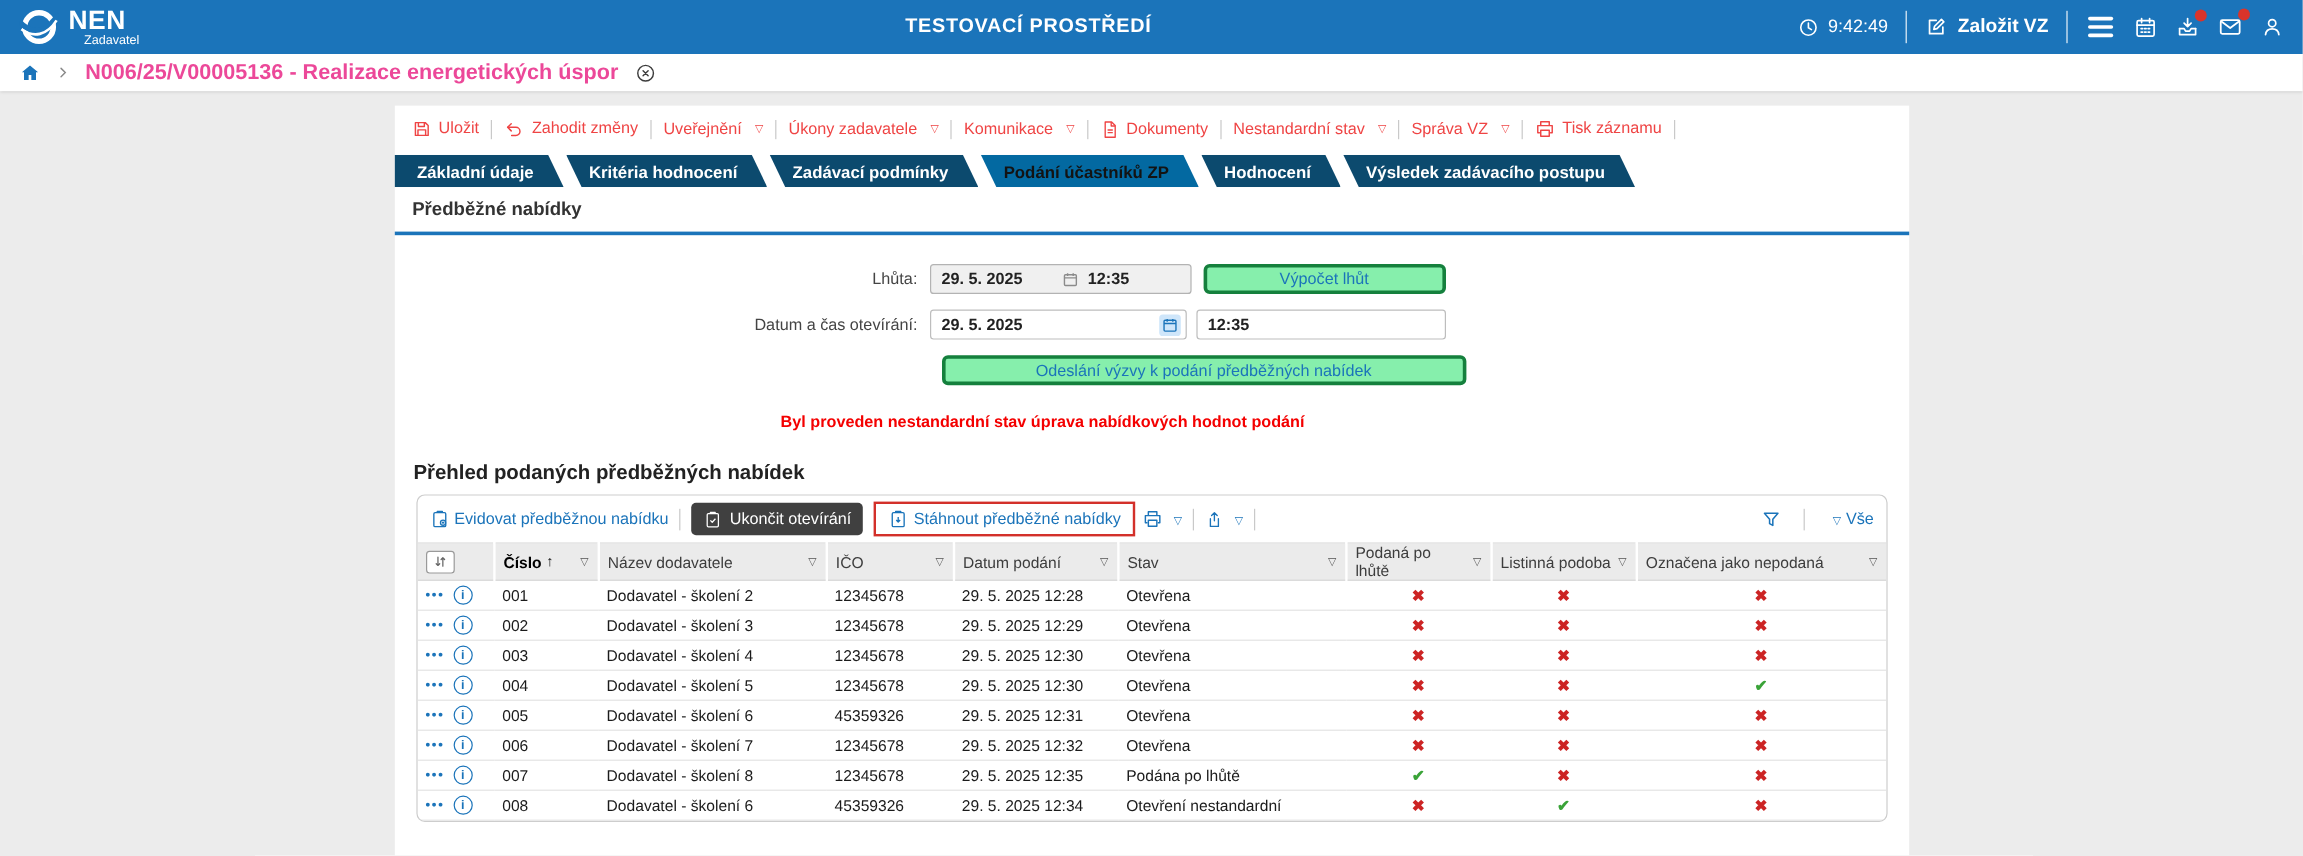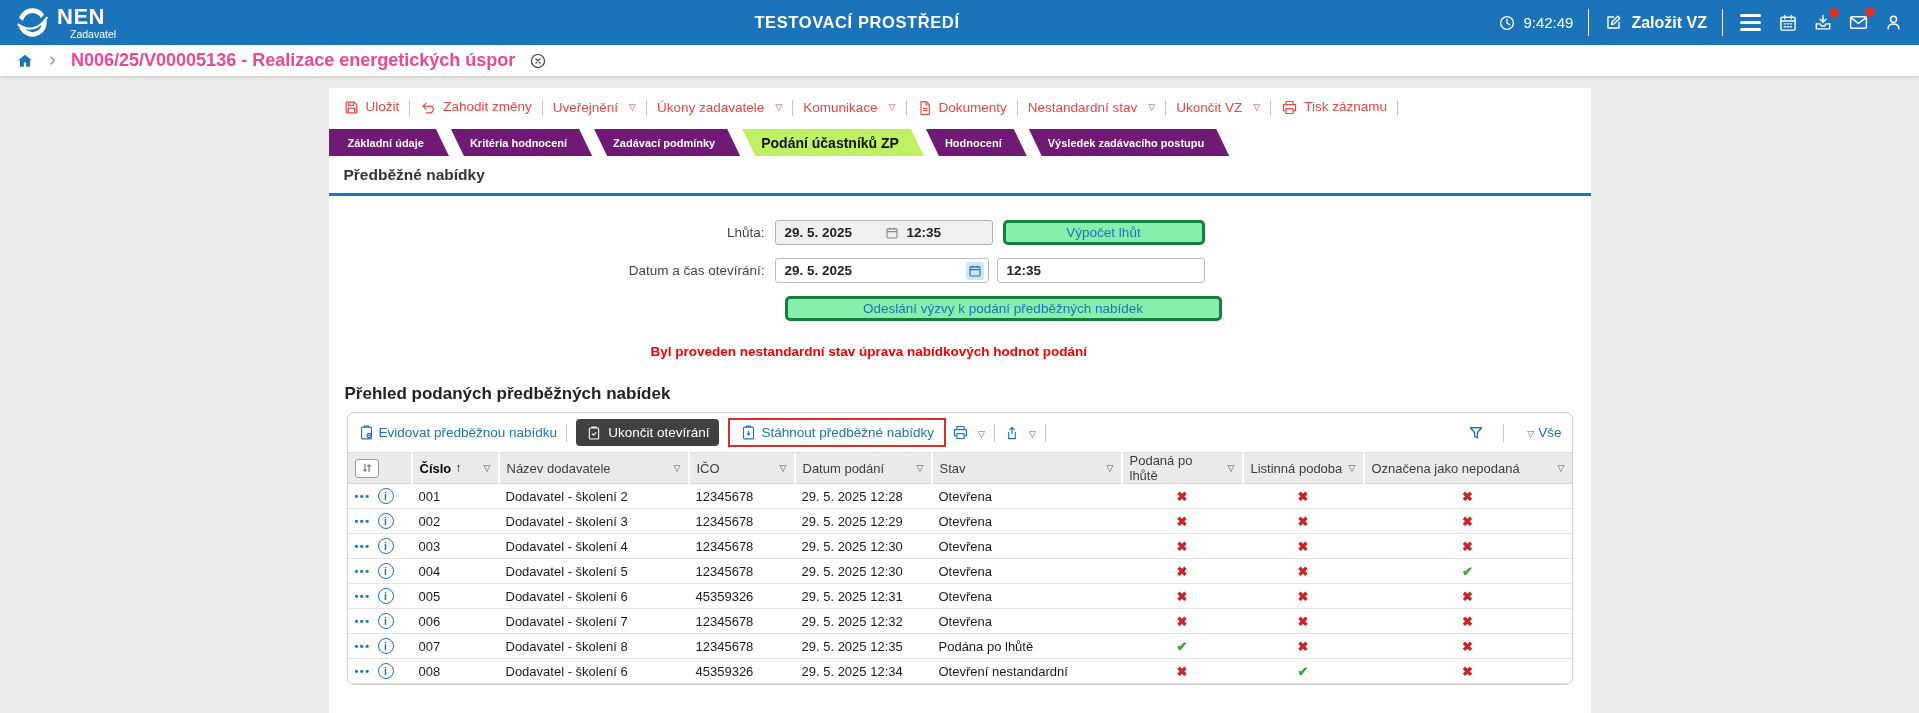--- a/index.html
+++ b/index.html
@@ -36,24 +36,24 @@
   .card{width:1262px;height:625px;margin:0 auto;background:#fff}
 
   
   .record-toolbar{display:flex;align-items:center;padding:11px 14px 0;font-size:13.5px;color:#1b74ba;white-space:nowrap}
   .tlink{display:inline-flex;align-items:flex-start;gap:6px;color:#ef4444;cursor:pointer}
   .tcaret{font-size:9px;margin-left:5px;margin-top:2px}
   .tsep{width:1px;height:16px;background:#c9c9c9;margin:0 10px}
 
   
   .tabs{display:flex;margin-top:13px}
-  .tab{height:27px;display:flex;align-items:center;background:#701a75;color:#fff;font-weight:bold;font-size:11px;padding:0 25px 0 19px;margin-right:2px;cursor:pointer;white-space:nowrap;
+  .tab{height:27px;display:flex;align-items:center;background:#0c4a6e;color:#fff;font-weight:bold;font-size:14px;padding:0 25px 0 19px;margin-right:2px;cursor:pointer;white-space:nowrap;
        clip-path:polygon(0 0,calc(100% - 13px) 0,100% 100%,13px 100%)}
   .tab:first-child{clip-path:polygon(0 0,calc(100% - 13px) 0,100% 100%,0 100%)}
-  .tab.active{background:#bef264;color:#131313;font-size:14px}
+  .tab.active{background:#0369a1;color:#131313;font-size:14px}
 
   .section-title{font-size:15.5px;font-weight:bold;color:#333;padding:10px 15px 9px;border-bottom:3px solid #1b74ba}
 
   
   .form{padding-top:24px;font-size:13.5px}
   .frow{display:flex;align-items:center;margin-bottom:13px}
   .flabel{width:446px;text-align:right;padding-right:10px;color:#444}
   .ro-field{width:218px;height:25px;background:#f0f0f0;border:1px solid #b3b3b3;border-radius:3px;display:flex;align-items:center;padding:0 9px;font-weight:bold;color:#222}
   .ro-field .date{width:100px}
   .ro-field .cal-gray{color:#8b8b8b;margin-right:8px}
@@ -236,21 +236,21 @@
       </span>
           <span>Dokumenty</span>
     </span>
     <span class="tsep"></span>
     <span class="tlink">
       <span>Nestandardní stav</span>
           <span class="tcaret">▽</span>
     </span>
     <span class="tsep"></span>
     <span class="tlink">
-      <span>Ukončit VZ</span>
+      <span>Správa VZ</span>
           <span class="tcaret">▽</span>
     </span>
     <span class="tsep"></span>
     <span class="tlink">
       <span class="icon">
         <svg width="17" height="17" viewBox="0 0 24 24" fill="none" stroke="currentColor" stroke-width="1.7" stroke-linejoin="round">
               <path d="M7 8V3.5h10V8"></path>
               <path d="M6 16.5H3.5V8h17v8.5H18"></path>
               <path d="M7 13.5h10v7H7z"></path>
             </svg>

